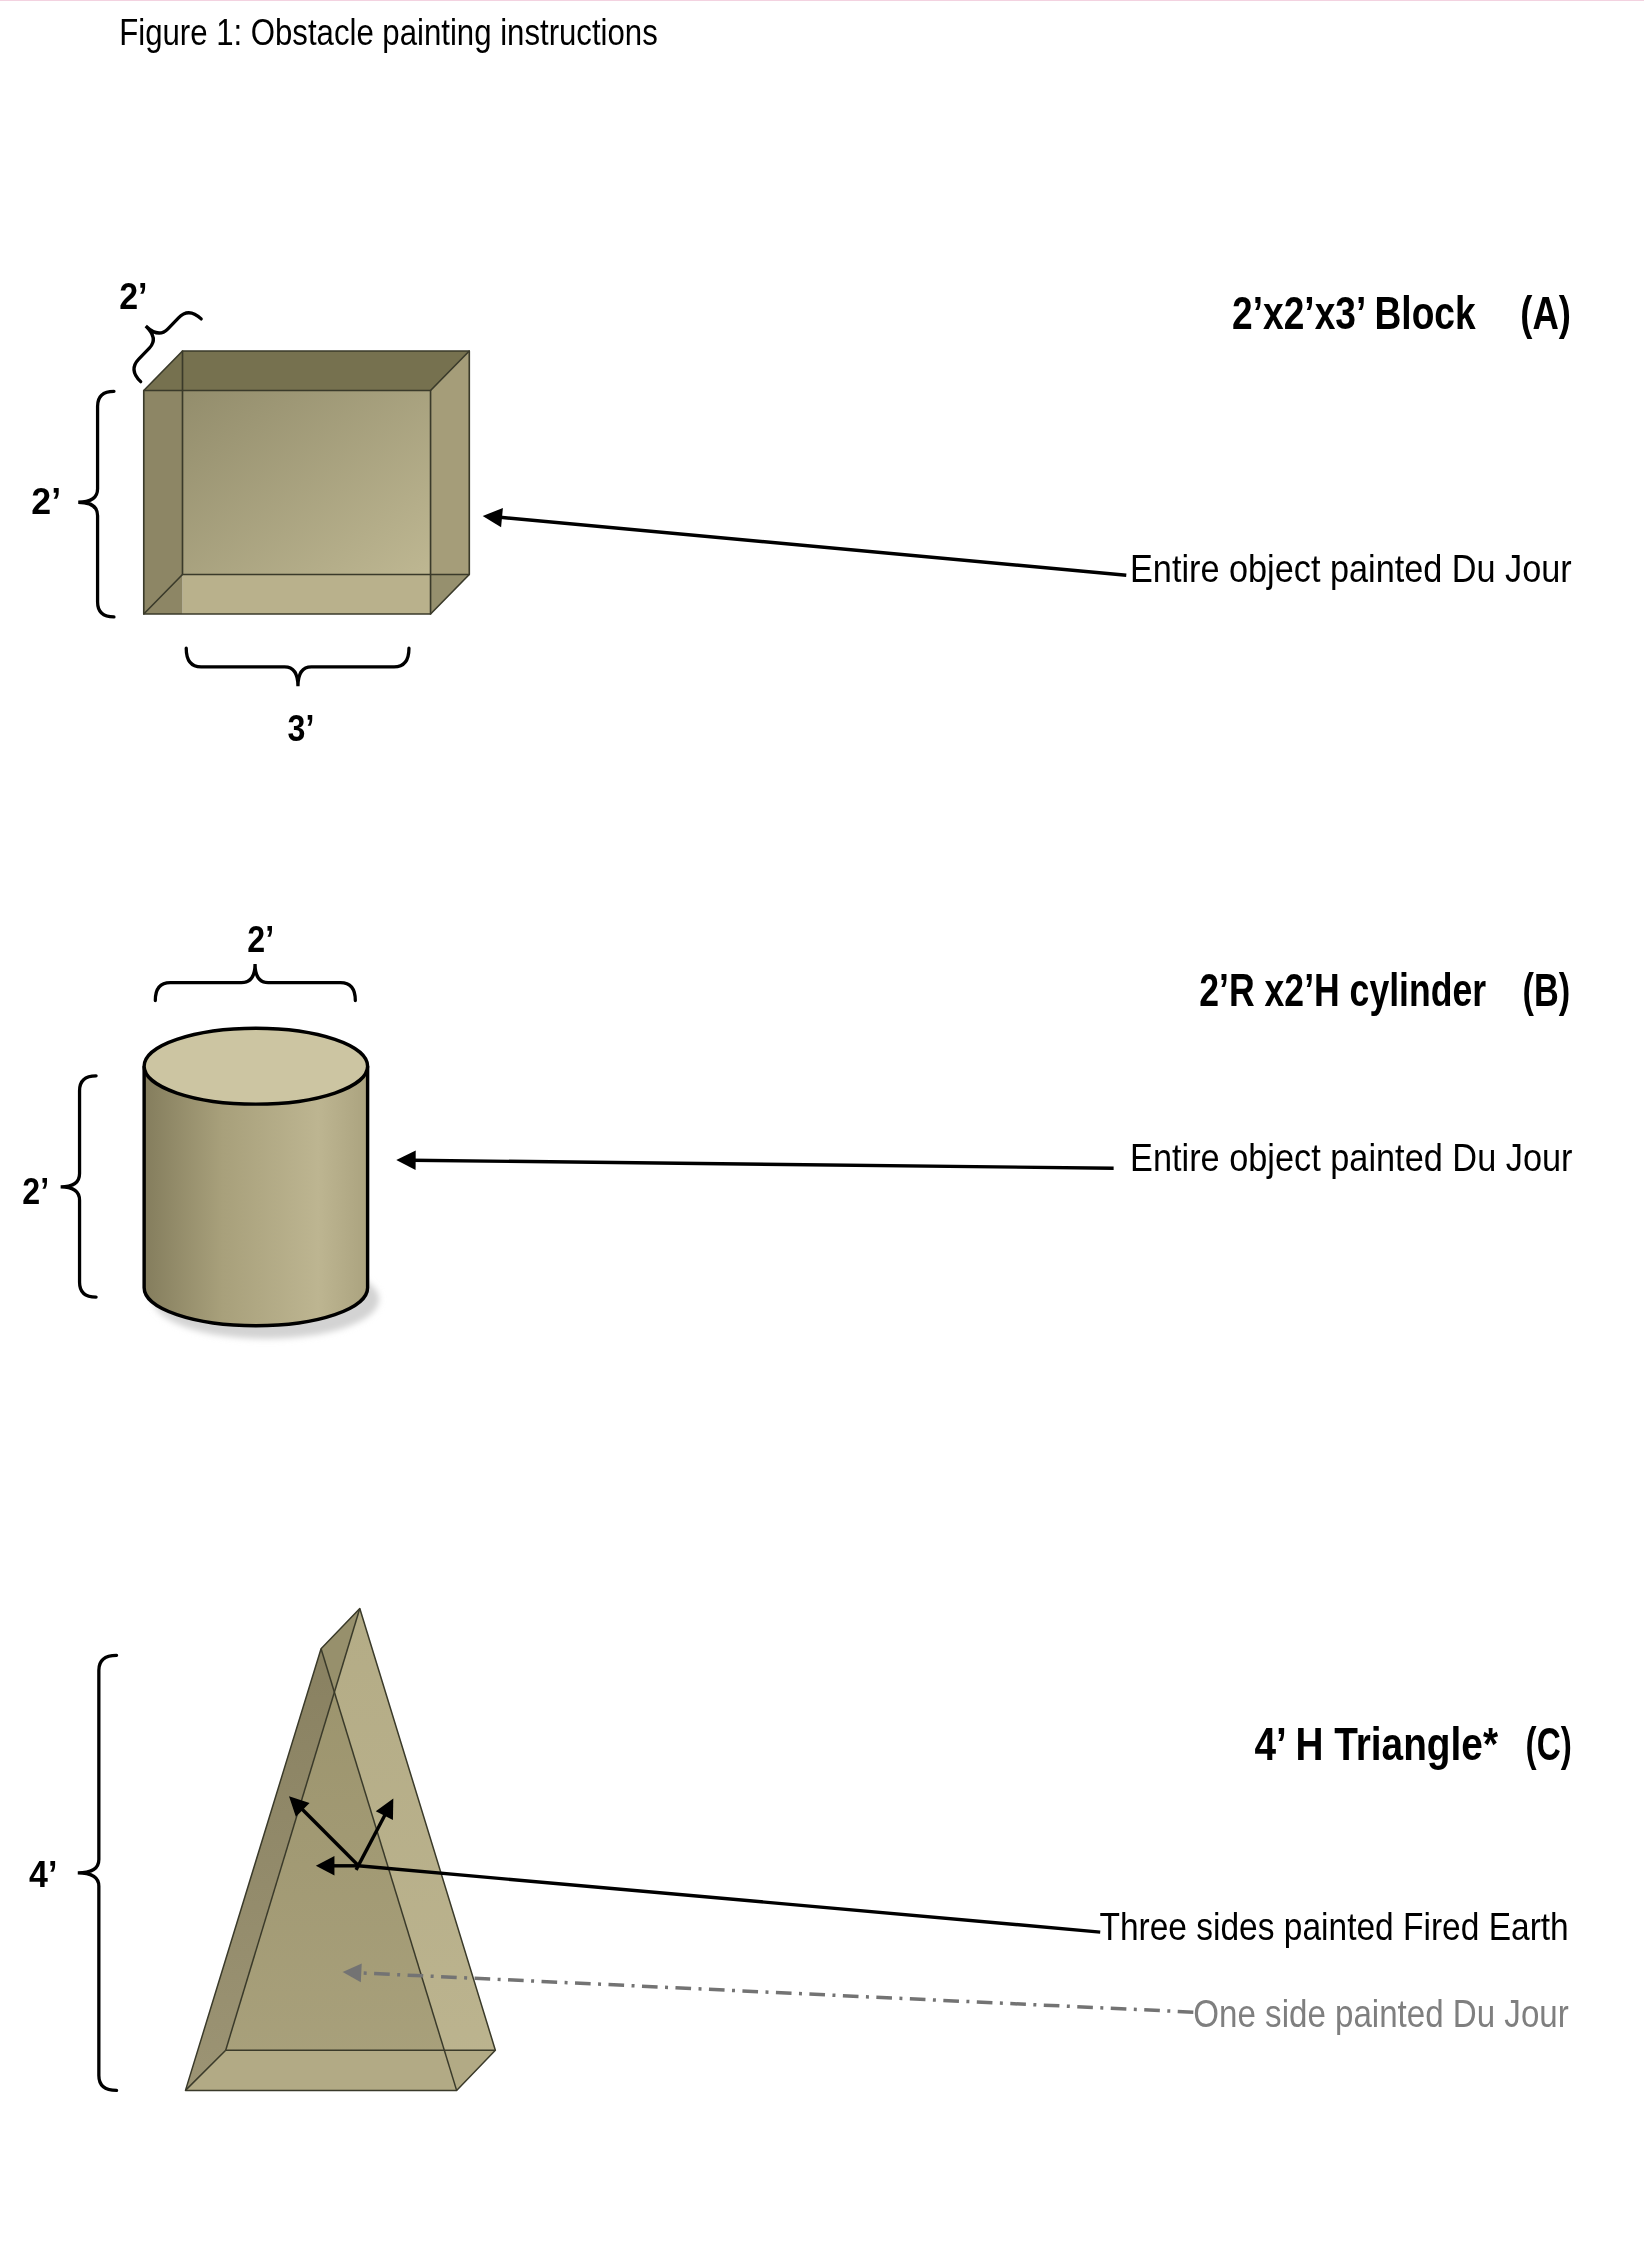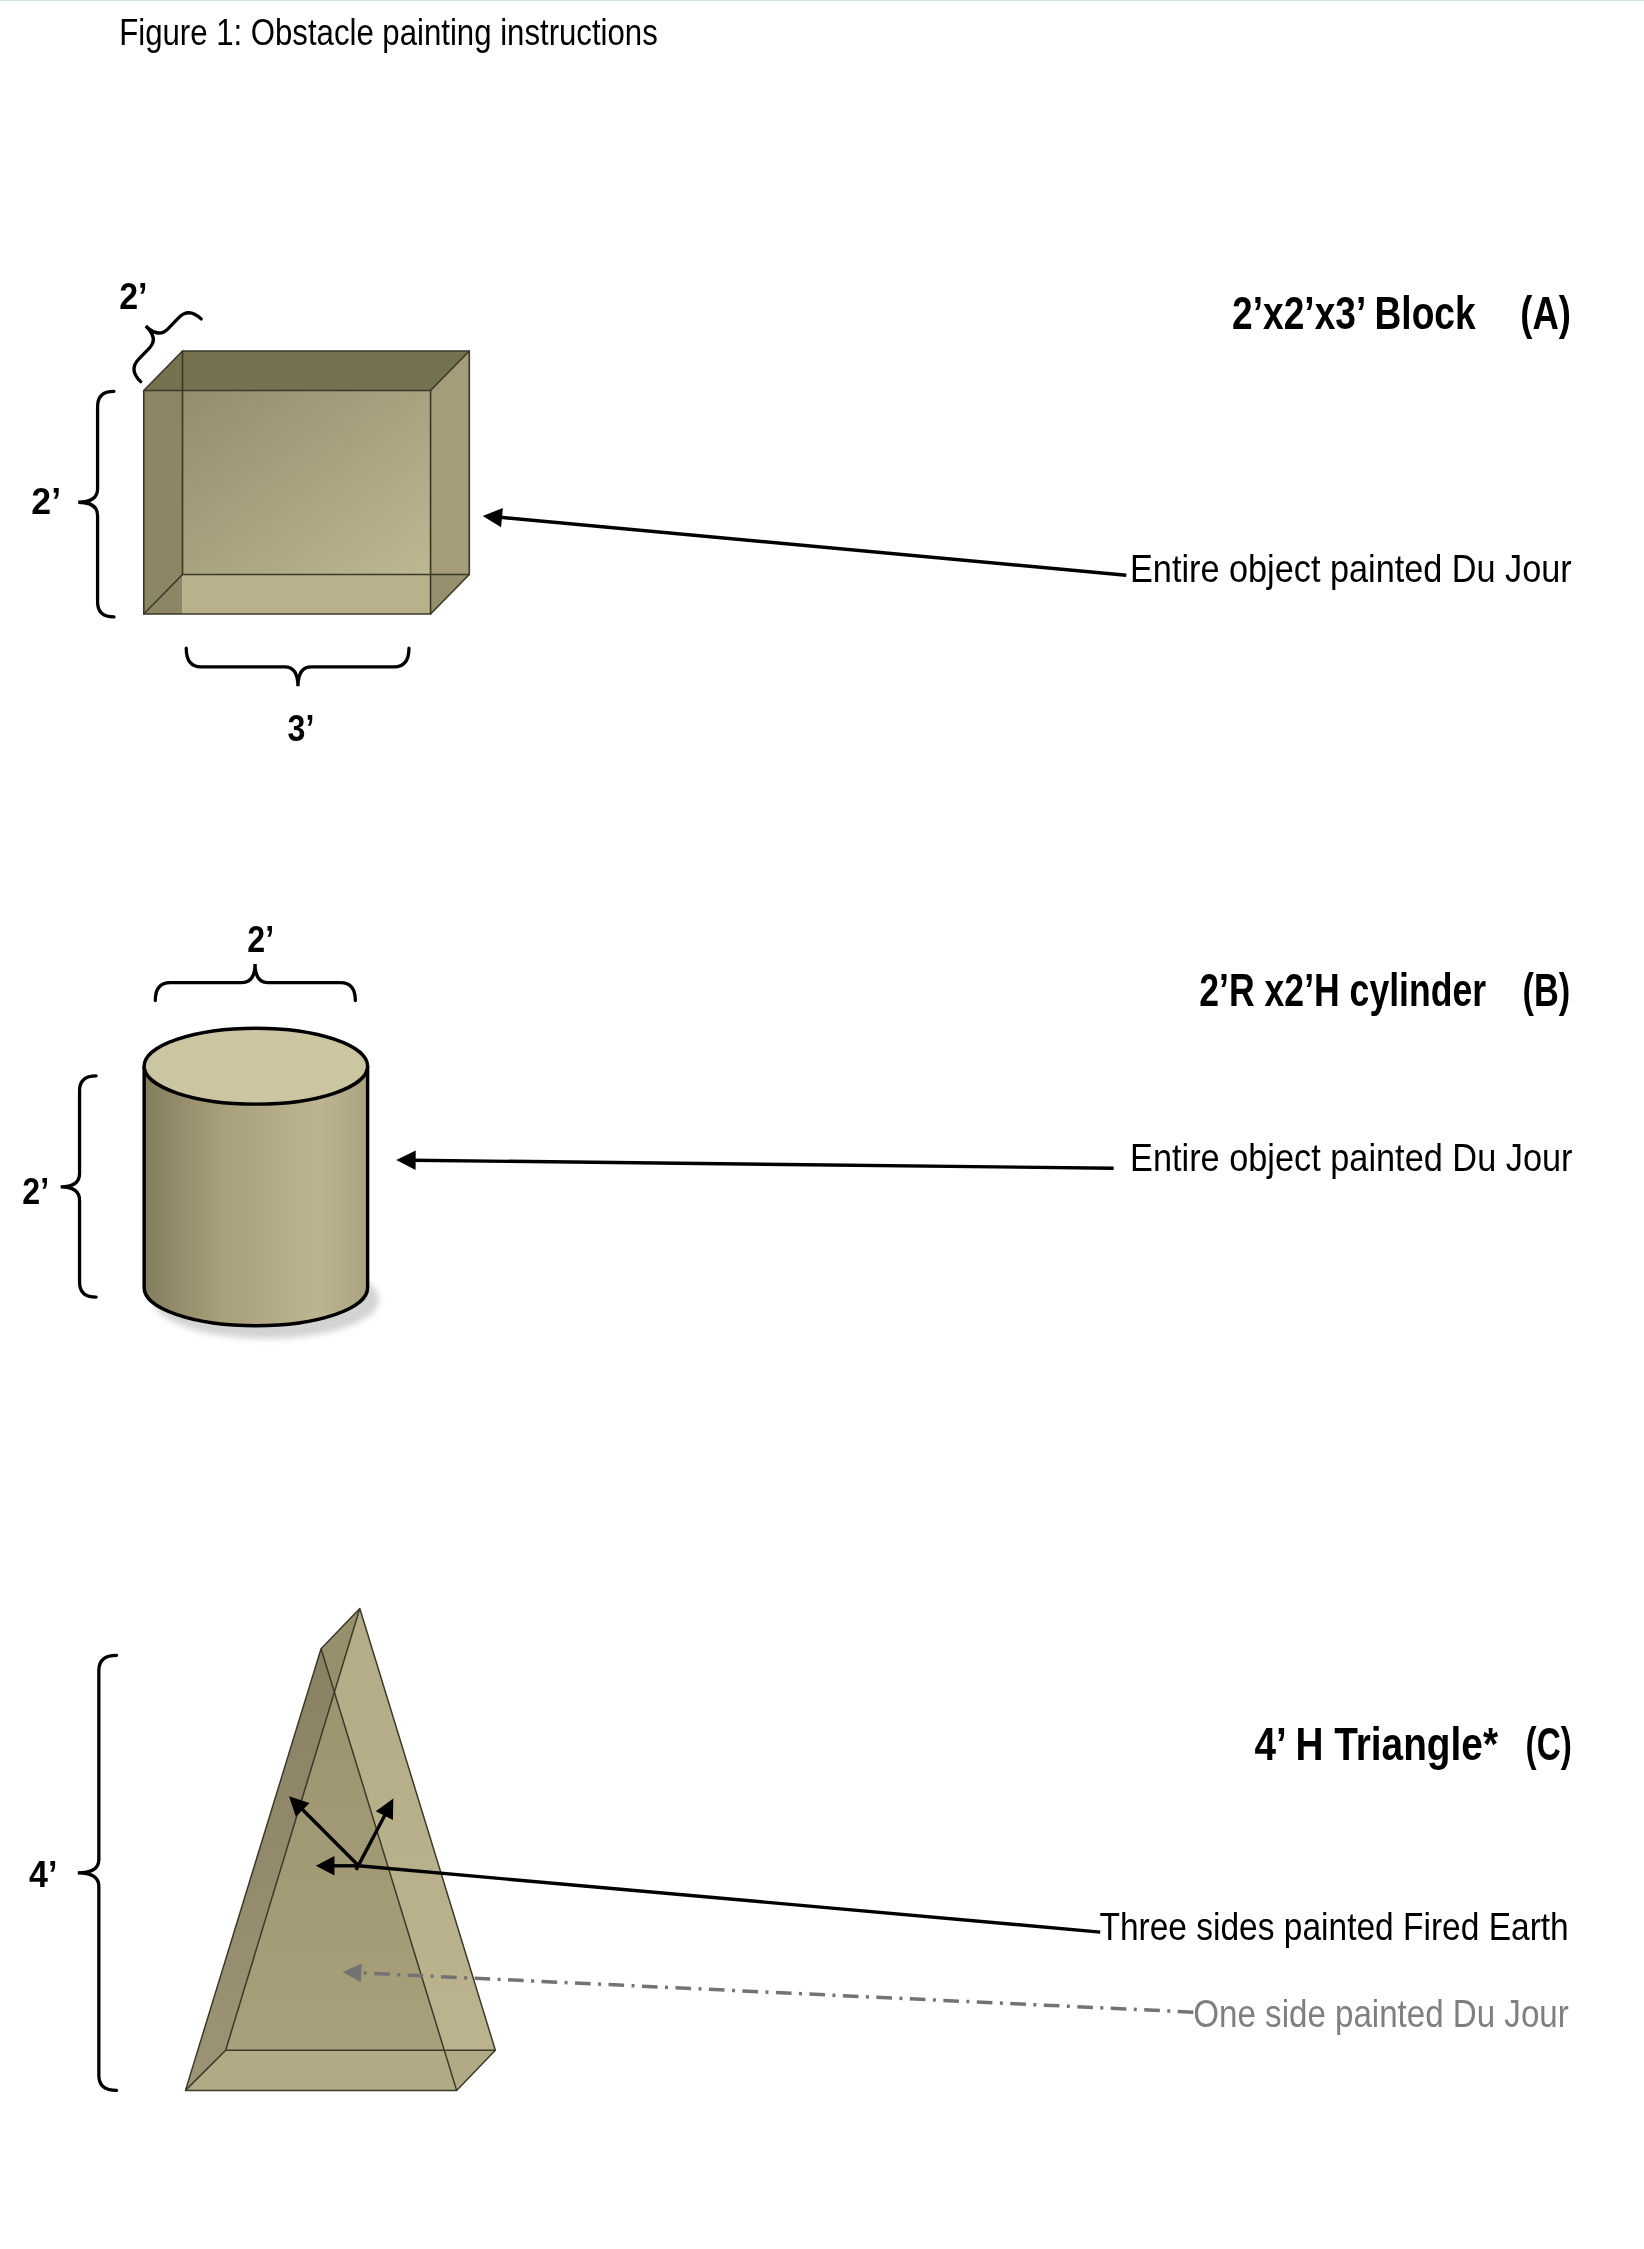--- a/index.html
+++ b/index.html
@@ -1,16 +1,16 @@
 <!DOCTYPE html>
 <html style="font-size:12px"><head>
 <meta charset="utf-8">
 <style>
   html,body{margin:0;padding:0;background:#ffffff;}
-  #page{position:relative;width:1644px;height:2250px;background:#0f766e;overflow:hidden;}
+  #page{position:relative;width:1644px;height:2250px;background:#be185d;overflow:hidden;}
   svg{position:absolute;left:0;top:0;}
   text{font-family:"Liberation Sans", sans-serif;}
   .hdr{font-weight:bold;}
   .lbl{font-weight:bold;}
 </style>
 </head>
 <body>
 <div id="page">
 <svg width="1644" height="2250" viewBox="0 0 2207 3020">
   <defs>

